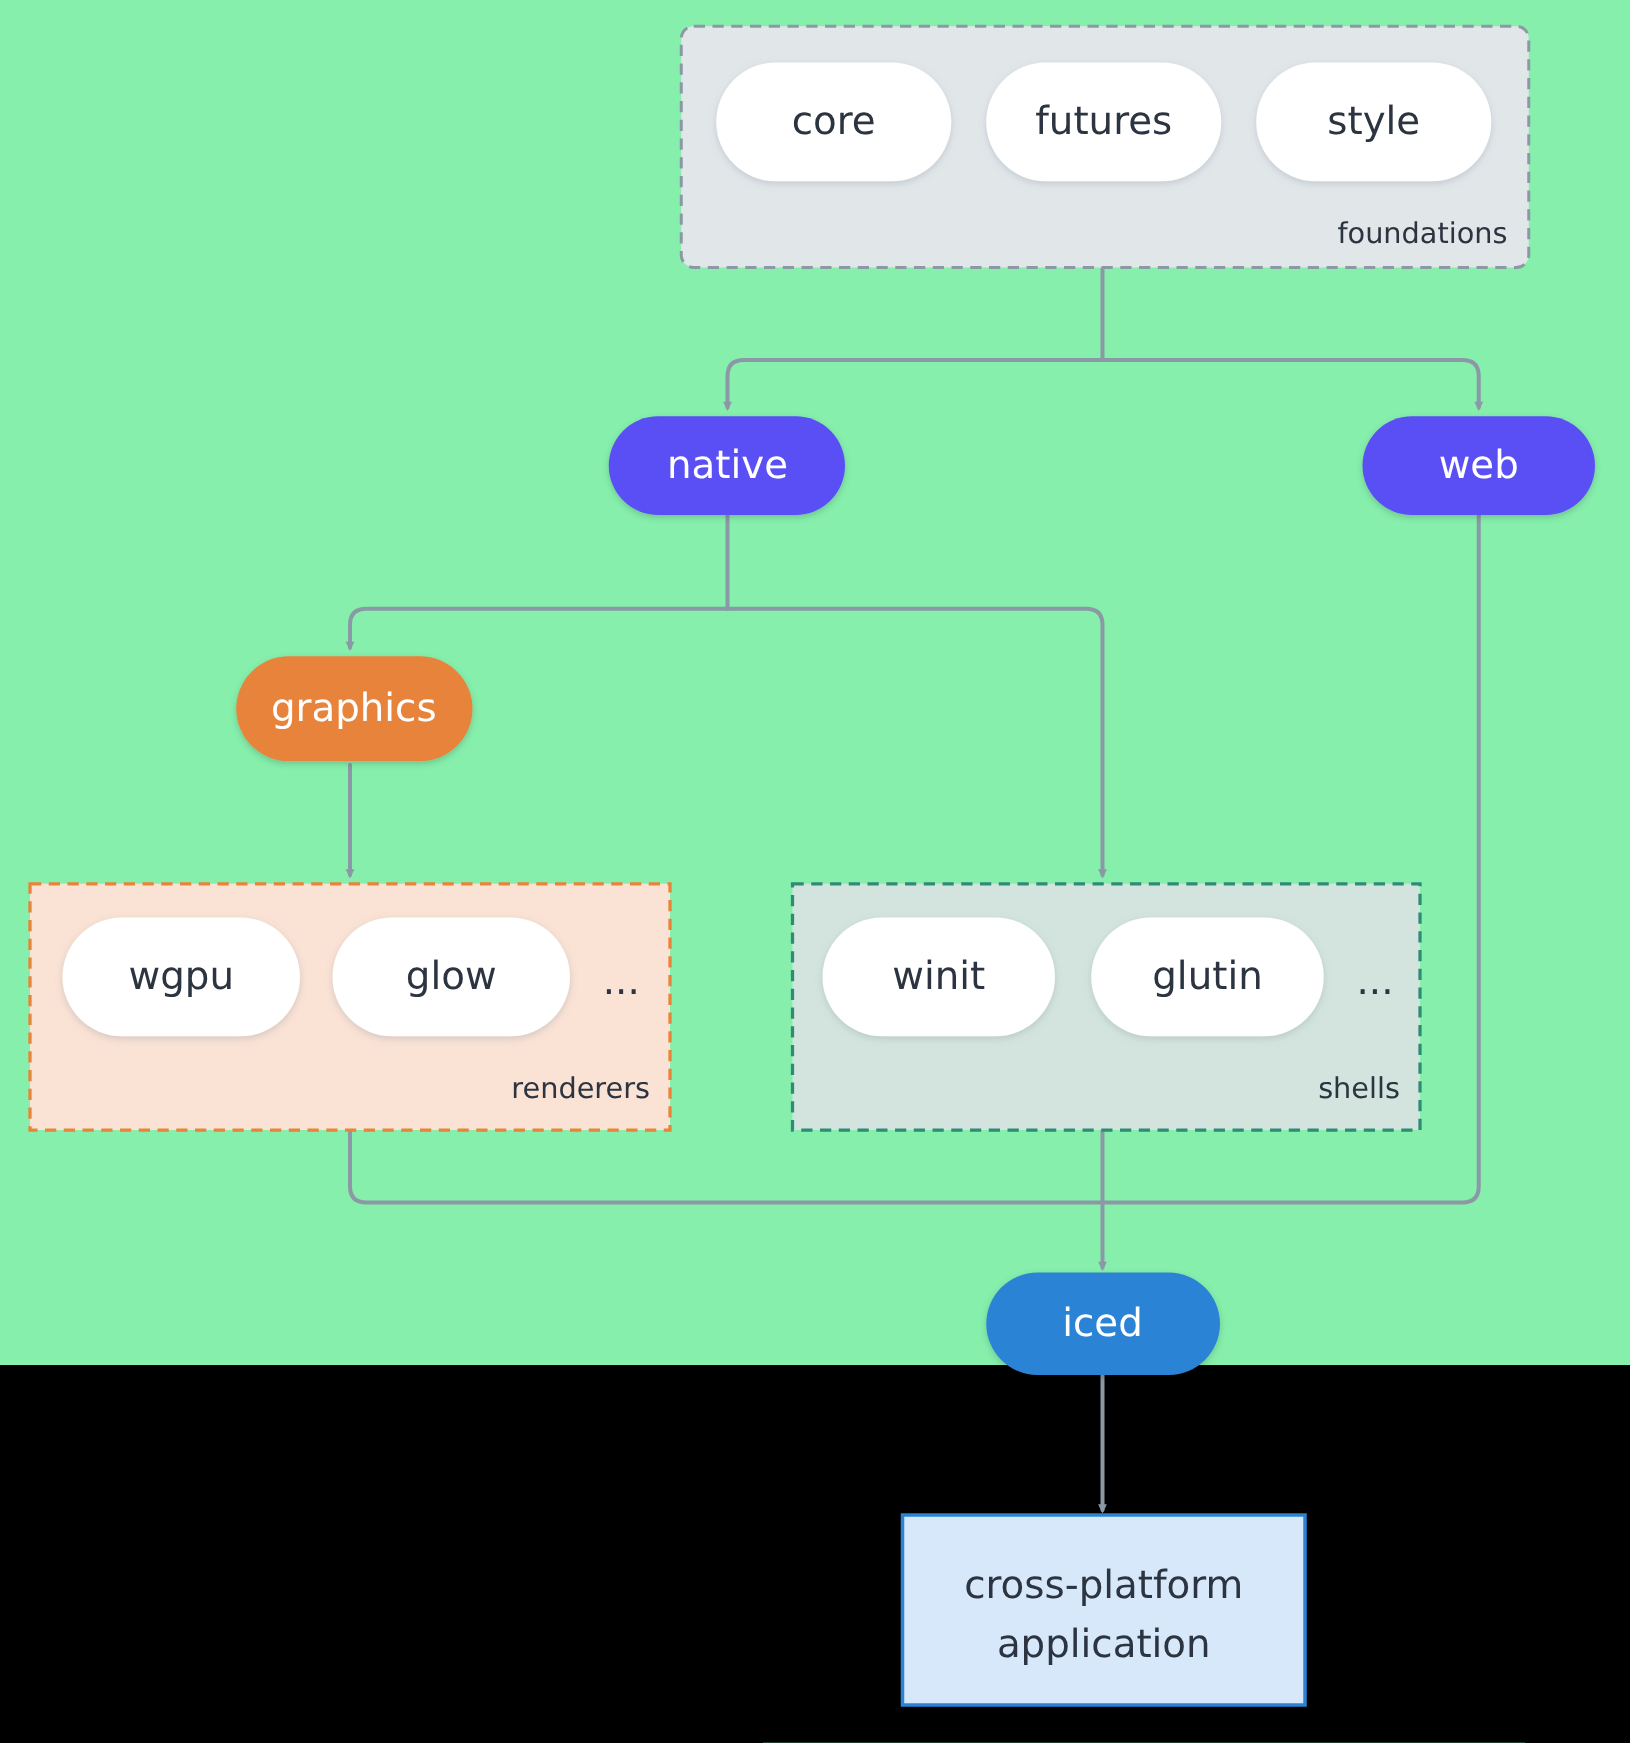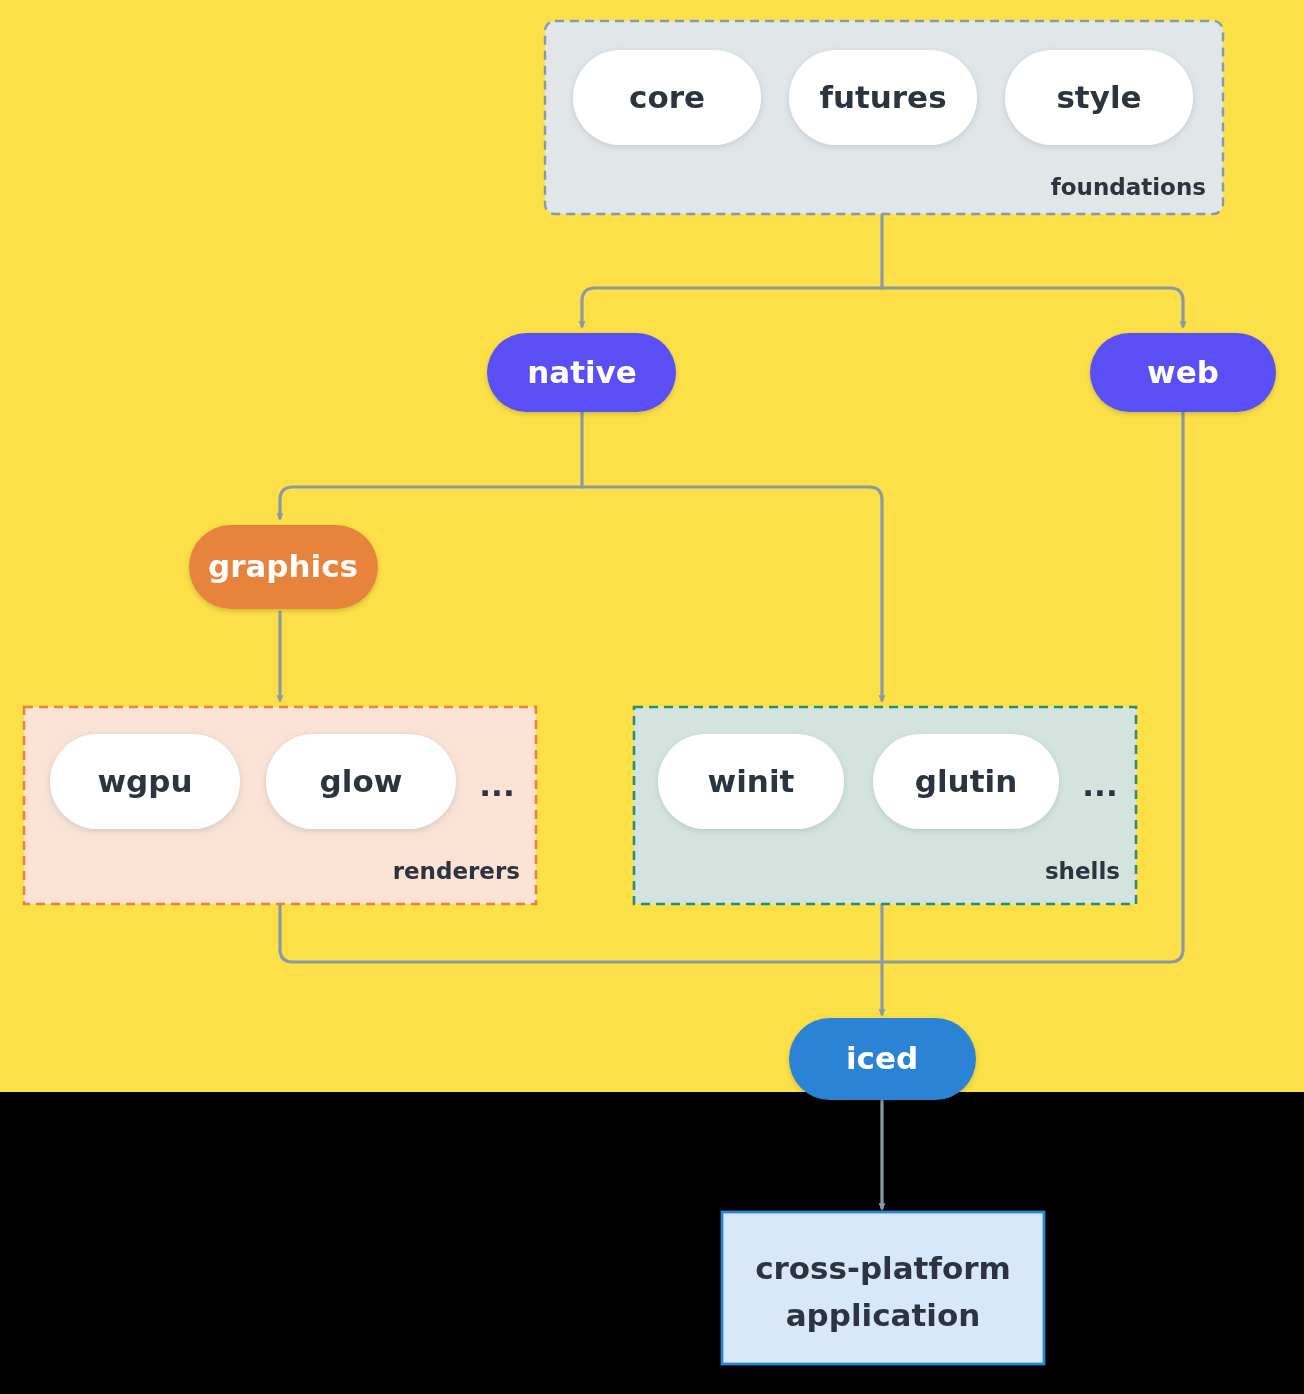--- a/index.html
+++ b/index.html
@@ -10,22 +10,21 @@
   body {
     width: 1304px;
     height: 1394px;
     overflow: hidden;
     font-family: "DejaVu Sans", sans-serif;
   }
   #diagram-root {
     position: relative;
     width: 1304px;
     height: 1092px;
-    background: #fde047;
-    font-weight: bold;
+    background: #86efac;
   }
   svg.diagram {
     display: block;
     width: 1304px;
     height: 1394px;
   }
   .node-label {
     font-family: "DejaVu Sans", sans-serif;
     text-anchor: middle;
     dominant-baseline: middle;

